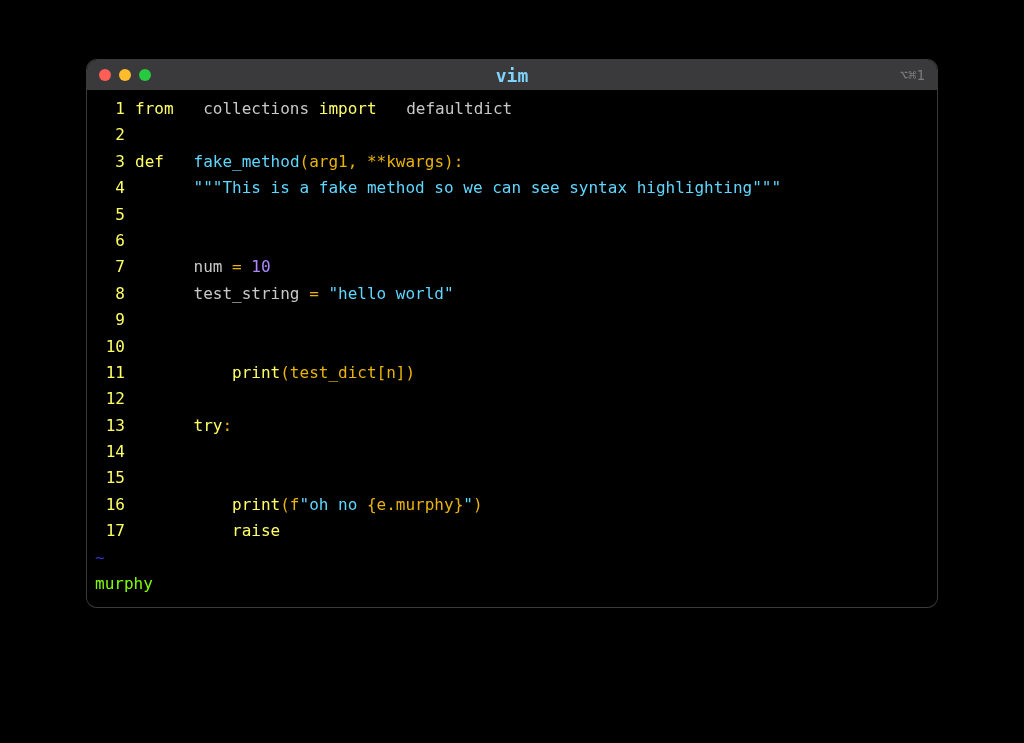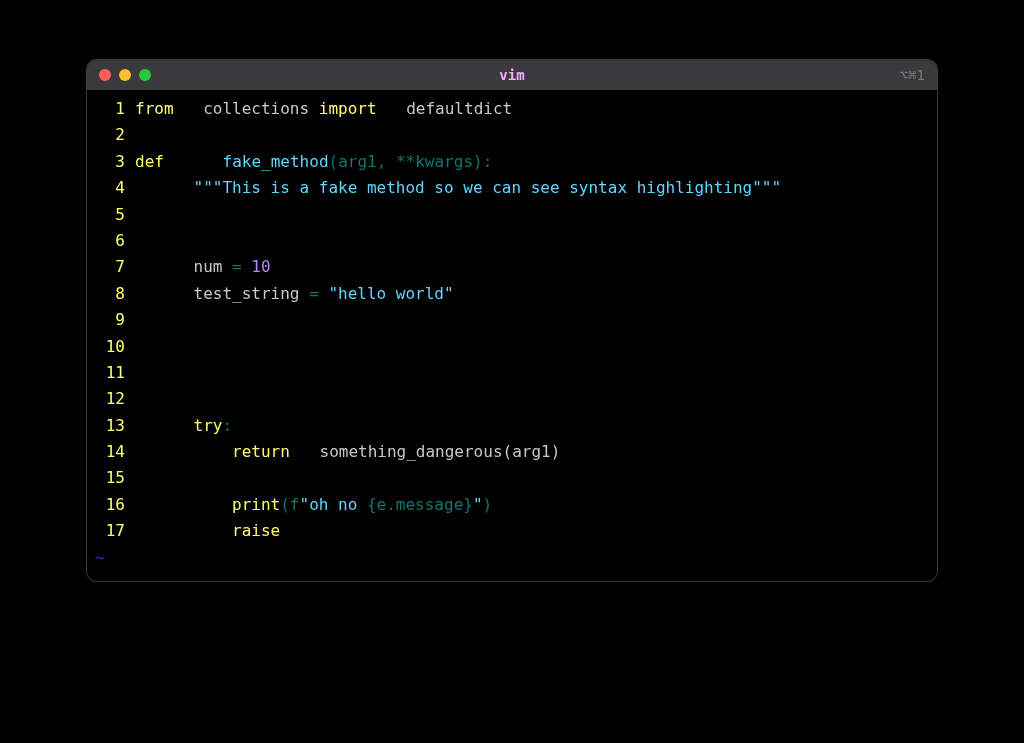--- a/index.html
+++ b/index.html
@@ -37,22 +37,22 @@
       height: 12px;
       border-radius: 50%;
     }
     .light.red { background: #ff5f56; }
     .light.yellow { background: #ffbd2e; }
     .light.green { background: #27c93f; }
     .title {
       position: absolute;
       left: 50%;
       transform: translateX(-50%);
-      color: #f0abfc;
-      font-size: 14px;
+      color: #7dd3fc;
+      font-size: 18px;
       font-weight: bold;
     }
     .shortcut {
       position: absolute;
       right: 12px;
       color: #7a7a7a;
       font-size: 14px;
     }
     .terminal {
       background: #000;
@@ -66,23 +66,23 @@
     }
     .lineno {
       color: #ffff66;
       width: 48px;
       text-align: right;
       padding-right: 10px;
       flex-shrink: 0;
     }
     .code { white-space: pre; }
     .kw { color: #ffff66; }     
-    .fn { color: #5fd7ff; margin-left: 29px; }     
+    .fn { color: #5fd7ff; }     
     .ident { color: #c8c8c8; padding-left: 20px; }  
-    .sym { color: #0f766e; }    
+    .sym { color: #eab308; }    
     .num { color: #af87ff; }    
     .str { color: #5fd7ff; }    
     .builtin { color: #5fd7ff; }
     .cursor {
       display: inline-block;
       width: 10px;
       height: 19px;
       background: #c8c8c8;
       vertical-align: text-bottom;
       margin-bottom: 2px;
@@ -114,23 +114,24 @@
         <div class="line"><span class="lineno">1</span><span class="code"><span class="kw">from</span><span class="ident"> collections </span><span class="kw">import</span><span class="ident"> defaultdict</span></span></div>
         <div class="line"><span class="lineno">2</span><span class="code"></span></div>
         <div class="line"><span class="lineno">3</span><span class="code"><span class="kw">def</span><span class="ident"> </span><span class="fn">fake_method</span><span class="sym">(arg1, **kwargs):</span></span></div>
         <div class="line"><span class="lineno">4</span><span class="code"><span class="ident">    </span><span class="str">"""This is a fake method so we can see syntax highlighting"""</span></span></div>
         <div class="line"><span class="lineno">5</span><span class="code"></span></div>
         <div class="line"><span class="lineno">6</span></div>
         <div class="line"><span class="lineno">7</span><span class="code"><span class="ident">    num </span><span class="sym">= </span><span class="num">10</span></span></div>
         <div class="line"><span class="lineno">8</span><span class="code"><span class="ident">    test_string </span><span class="sym">= </span><span class="str">"hello world"</span></span></div>
         <div class="line"><span class="lineno">9</span><span class="code"></span></div>
         <div class="line"><span class="lineno">10</span></div>
-        <div class="line"><span class="lineno">11</span></div>
+        <div class="line"><span class="lineno">11</span><span class="code"><span class="ident">        </span><span class="kw">print</span><span class="sym">(test_dict[n])</span></span></div>
         <div class="line"><span class="lineno">12</span><span class="code"></span></div>
         <div class="line"><span class="lineno">13</span><span class="code"><span class="ident">    </span><span class="kw">try</span><span class="sym">:</span></span></div>
-        <div class="line"><span class="lineno">14</span><span class="code"><span class="ident">        </span><span class="kw">return</span><span class="ident"> something_dangerous(arg1)</span></span></div>
+        <div class="line"><span class="lineno">14</span></div>
         <div class="line"><span class="lineno">15</span></div>
-        <div class="line"><span class="lineno">16</span><span class="code"><span class="ident">        </span><span class="kw">print</span><span class="sym">(f</span><span class="str">"oh no </span><span class="sym">{e.message}</span><span class="str">"</span><span class="sym">)</span></span></div>
+        <div class="line"><span class="lineno">16</span><span class="code"><span class="ident">        </span><span class="kw">print</span><span class="sym">(f</span><span class="str">"oh no </span><span class="sym">{e.murphy}</span><span class="str">"</span><span class="sym">)</span></span></div>
         <div class="line"><span class="lineno">17</span><span class="code"><span class="ident">        </span><span class="kw">raise</span></span></div>
       </div>
     <div class="tilde">~</div>
+    <div class="status">murphy</div>
   </div>
 </div>
 
 </body></html>

